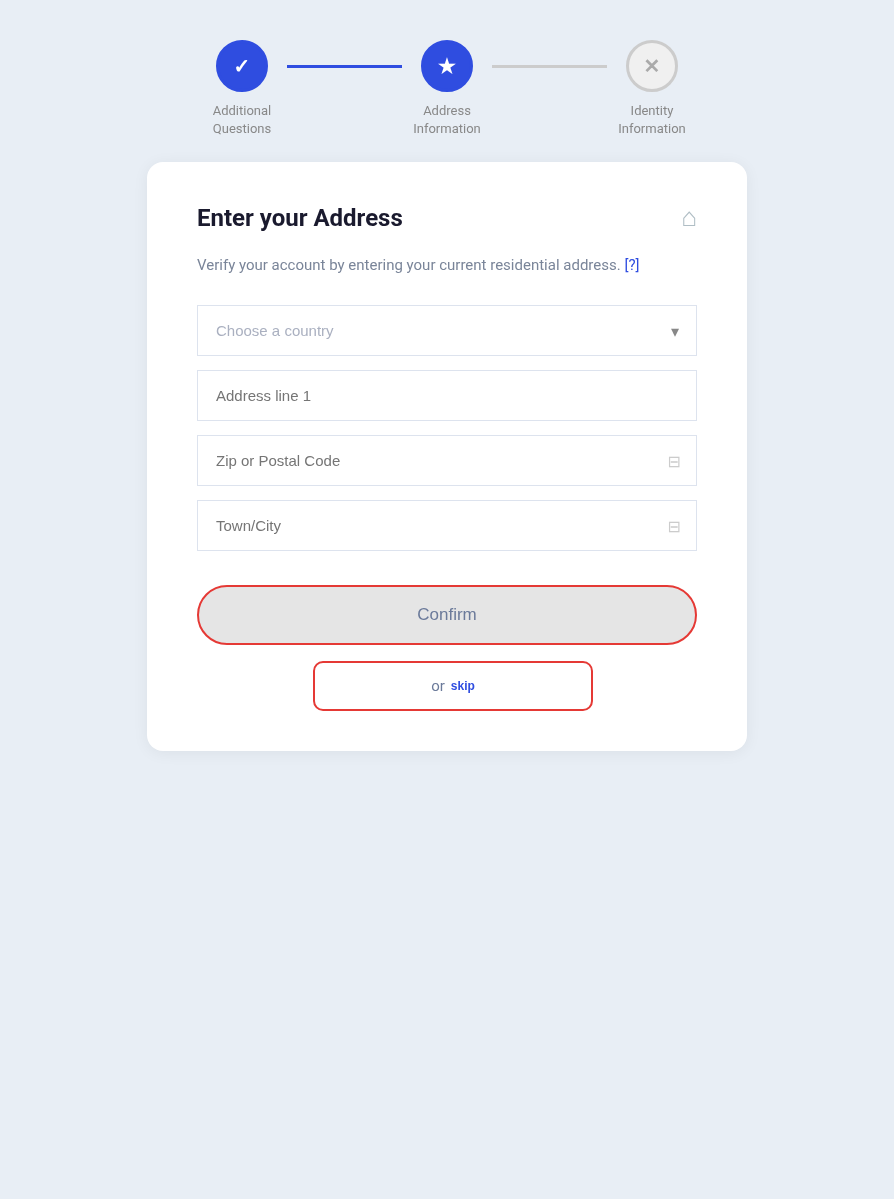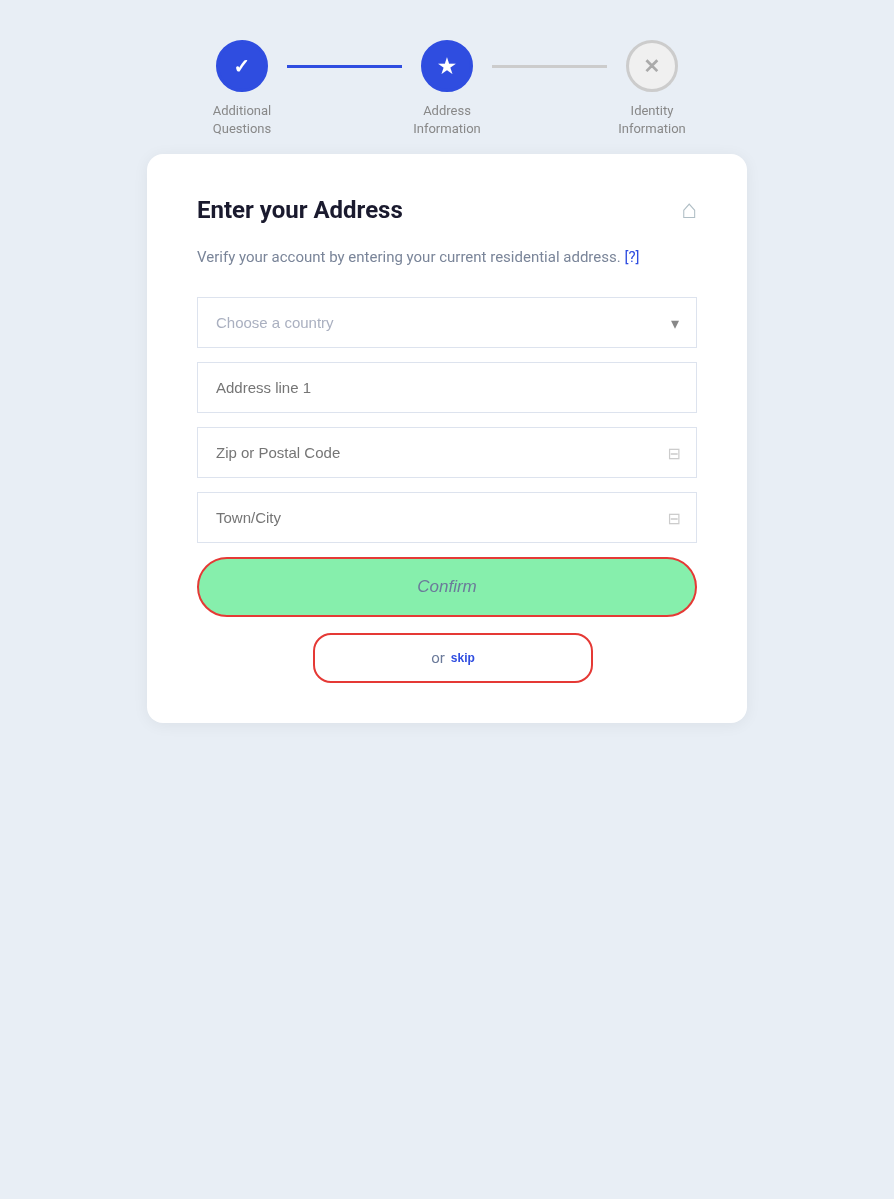--- a/index.html
+++ b/index.html
@@ -11,21 +11,21 @@
       flex-direction: column;
       align-items: center;
       padding: 40px 20px;
     }
 
     
     .stepper {
       display: flex;
       align-items: flex-start;
       justify-content: flex-end;
-      margin-bottom: 16px;
+      margin-bottom: 24px;
       width: 100%;
       max-width: 500px;
     }
     .step {
       display: flex;
       flex-direction: column;
       align-items: center;
       flex: 0 0 auto;
     }
     .step-circle {
@@ -164,41 +164,41 @@
       color: #ccc;
       font-size: 16px;
     }
 
     
     .btn-confirm {
       width: 100%;
       padding: 18px;
       border-radius: 40px;
       border: 2.5px solid #e53935;
-      background: #86efac;
+      background: #e5e5e5;
       color: #6b7a9a;
       font-size: 17px;
       font-weight: 500;
       cursor: pointer;
+      margin-top: 20px;
       outline: none;
-      font-style: italic;
     }
 
     .skip-row {
       display: flex;
       justify-content: center;
       margin-top: 16px;
     }
 
     .btn-skip-wrapper {
       display: flex;
       align-items: center;
       justify-content: center;
       border: 2.5px solid #e53935;
-      border-radius: 18px;
+      border-radius: 10px;
       padding: 14px 116px;
       gap: 6px;
       margin-left: 12px;
     }
 
     .skip-or {
       font-size: 15px;
       color: #6b7a9a;
     }
 

